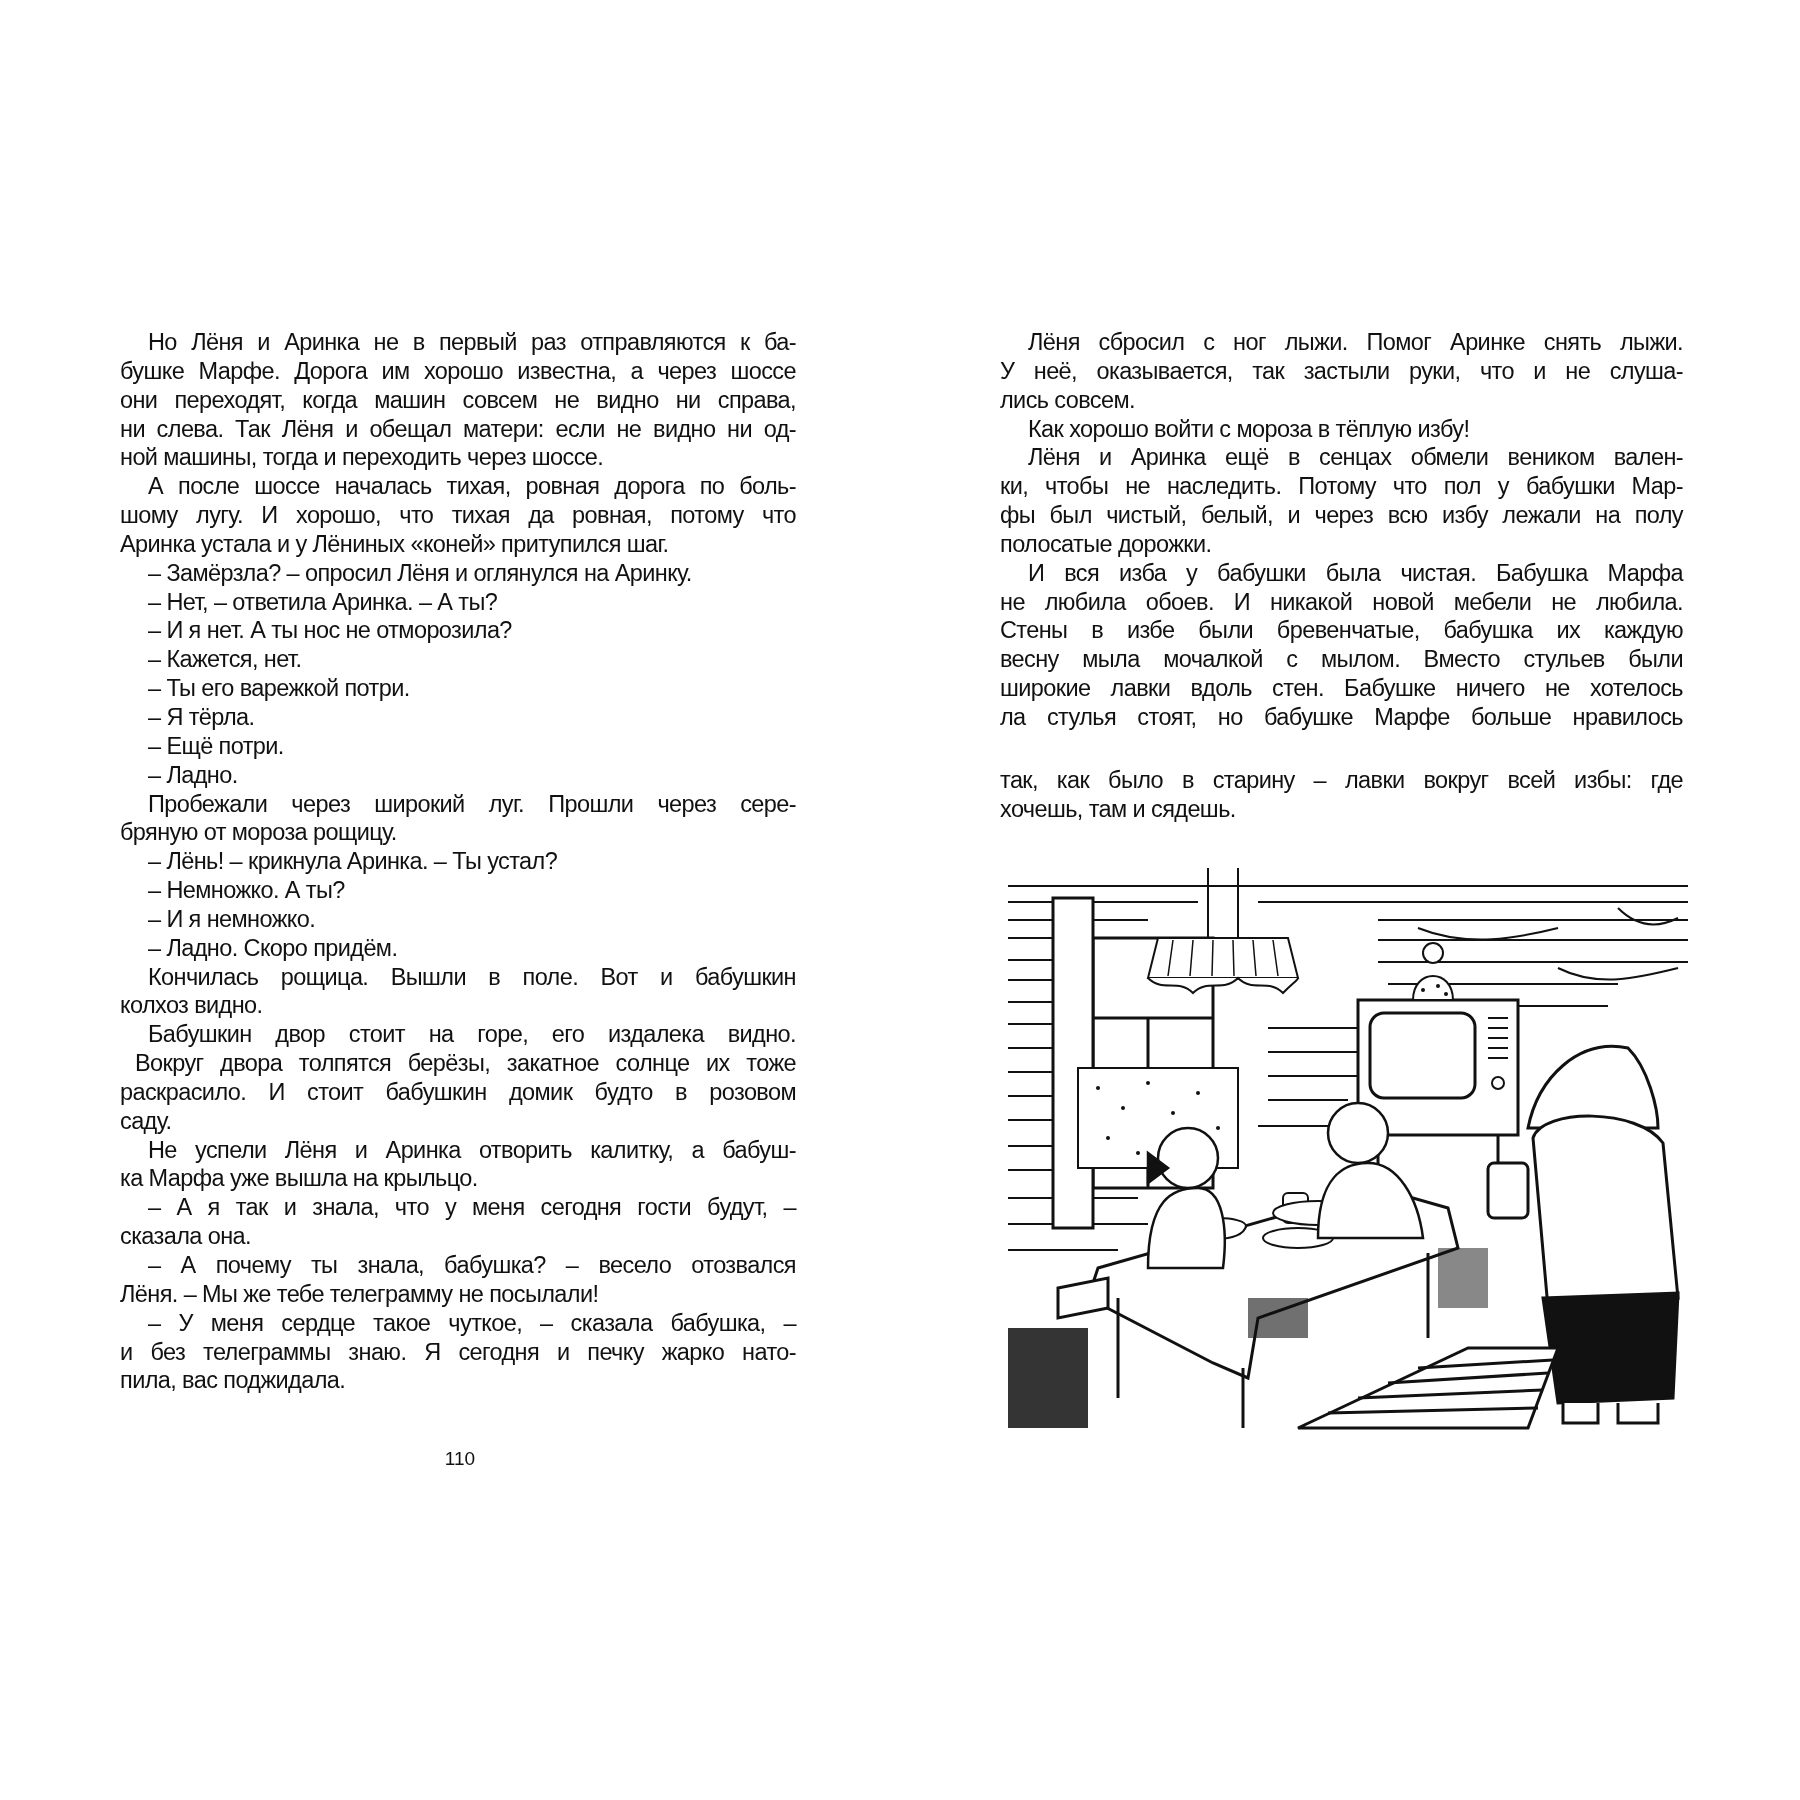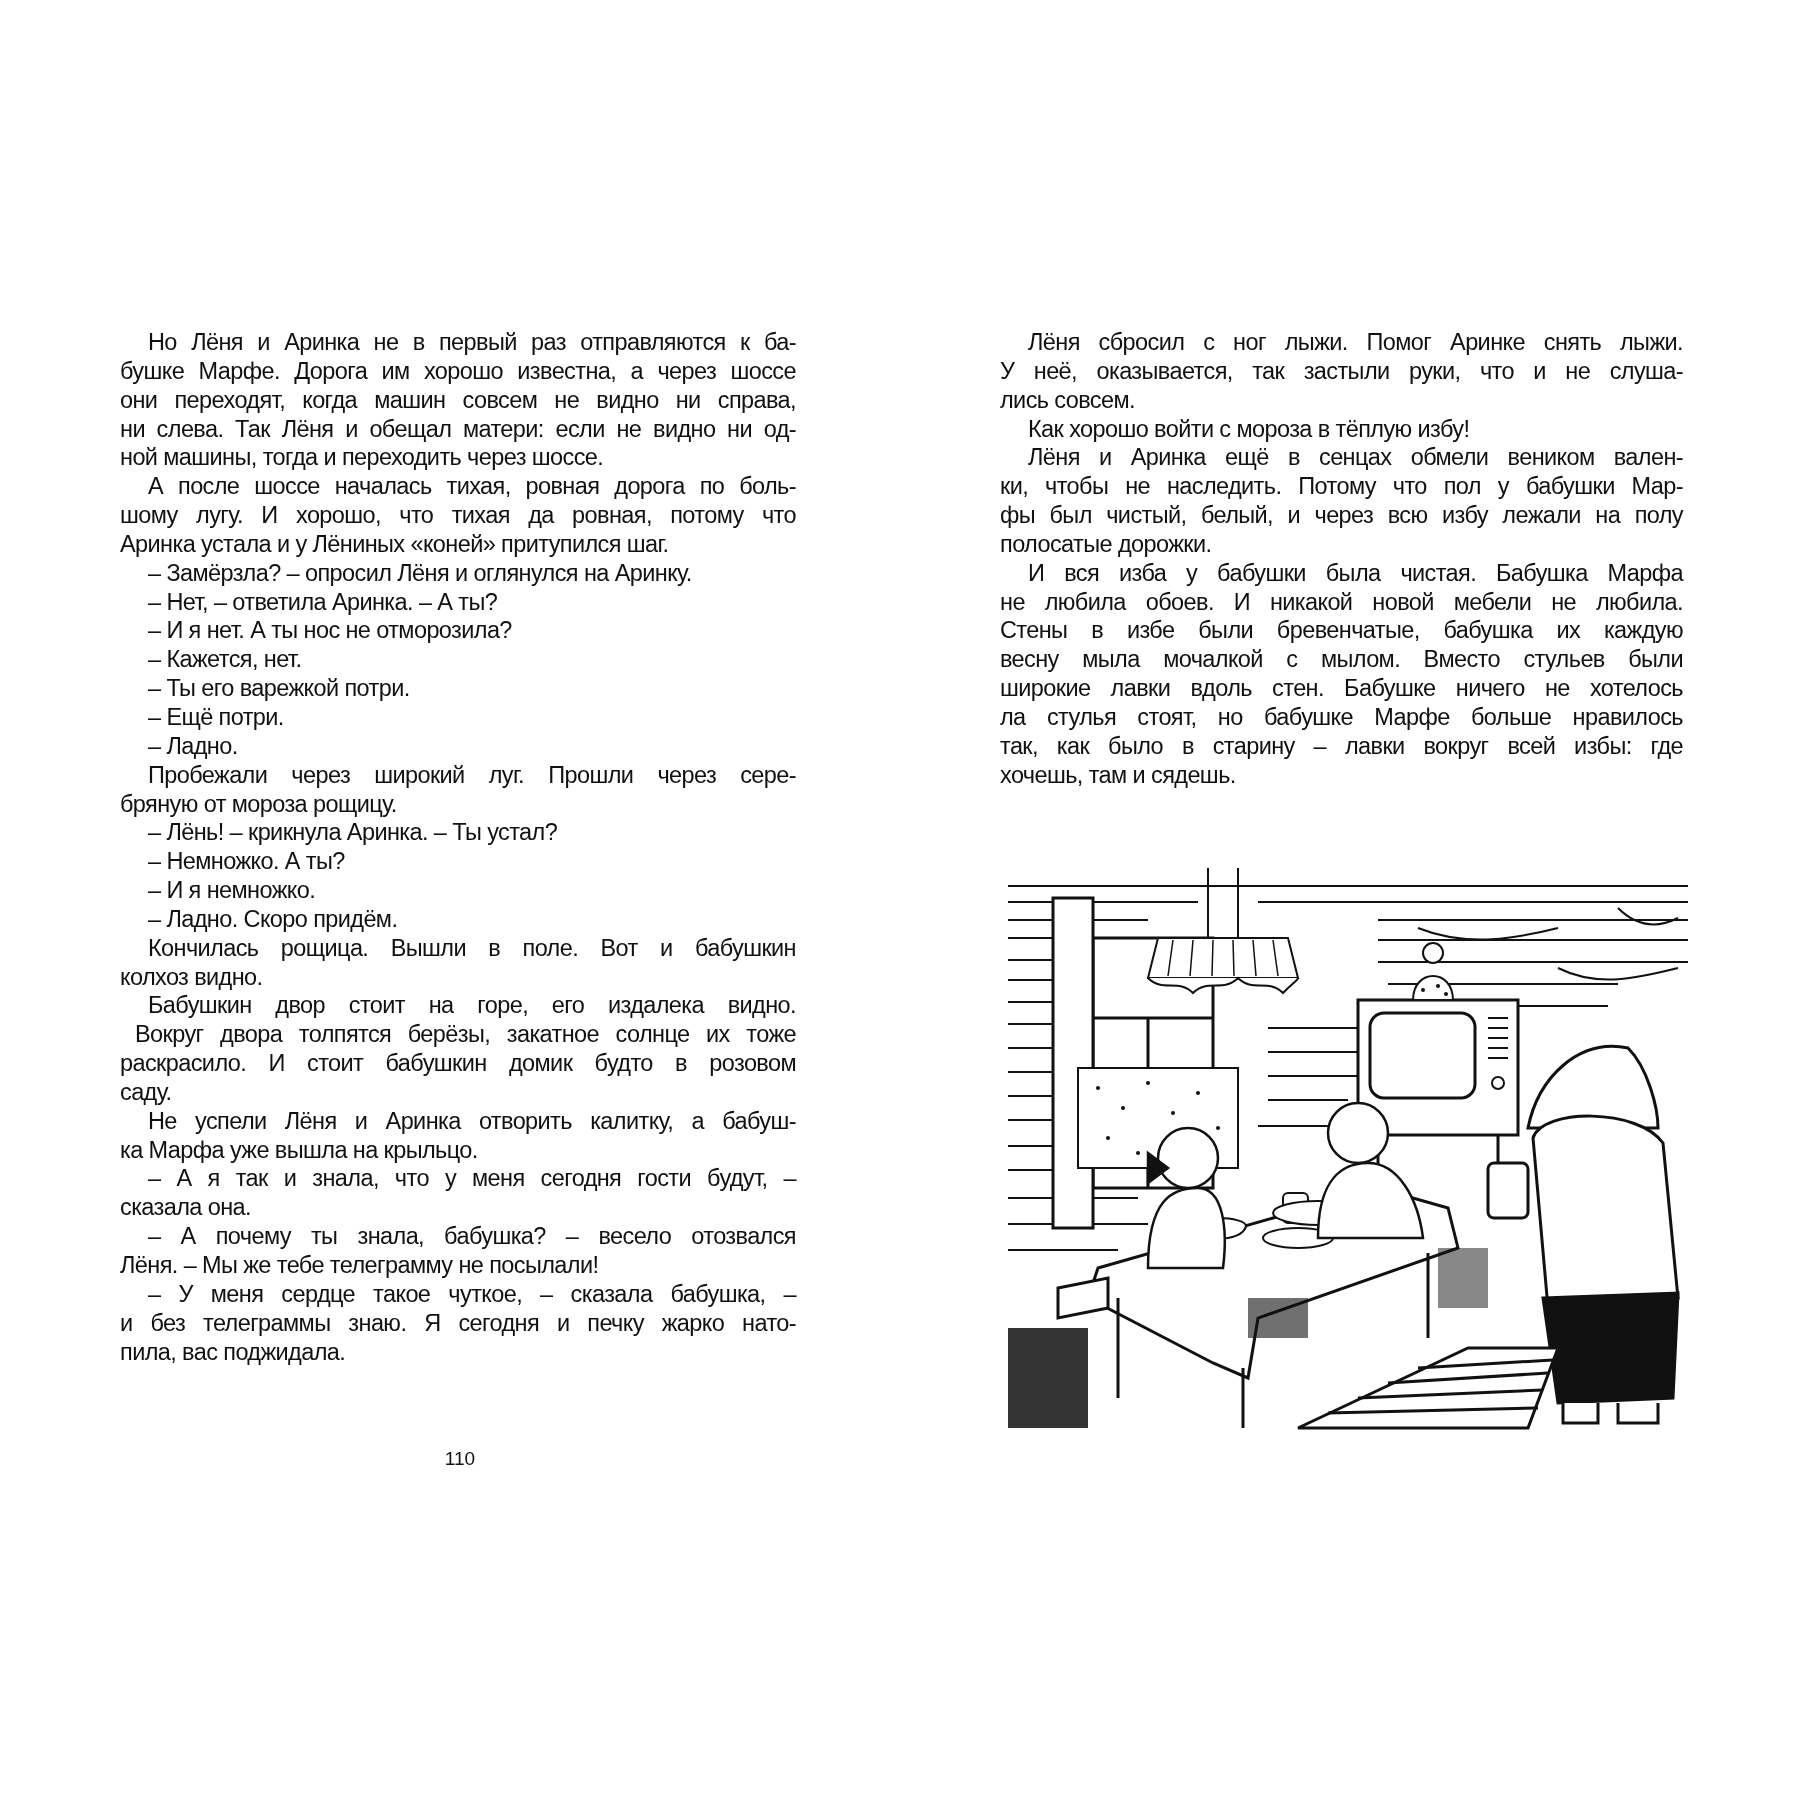--- a/index.html
+++ b/index.html
@@ -28,20 +28,21 @@
     <div class="line" style="white-space: normal;">ни слева. Так Лёня и обещал матери: если не видно ни од-</div>
     <div class="line last">ной машины, тогда и переходить через шоссе.</div>
     <div class="line indent" style="white-space: normal;">А после шоссе началась тихая, ровная дорога по боль-</div>
     <div class="line" style="white-space: normal;">шому лугу. И хорошо, что тихая да ровная, потому что</div>
     <div class="line last">Аринка устала и у Лёниных «коней» притупился шаг.</div>
     <div class="line indent last">– Замёрзла? – опросил Лёня и оглянулся на Аринку.</div>
     <div class="line indent last">– Нет, – ответила Аринка. – А ты?</div>
     <div class="line indent last">– И я нет. А ты нос не отморозила?</div>
     <div class="line indent last">– Кажется, нет.</div>
     <div class="line indent last">– Ты его варежкой потри.</div>
+    <div class="line indent last">– Я тёрла.</div>
     <div class="line indent last">– Ещё потри.</div>
     <div class="line indent last">– Ладно.</div>
     <div class="line indent" style="white-space: normal;">Пробежали через широкий луг. Прошли через сере-</div>
     <div class="line last">бряную от мороза рощицу.</div>
     <div class="line indent last">– Лёнь! – крикнула Аринка. – Ты устал?</div>
     <div class="line indent last">– Немножко. А ты?</div>
     <div class="line indent last">– И я немножко.</div>
     <div class="line indent last">– Ладно. Скоро придём.</div>
     <div class="line indent" style="white-space: normal;">Кончилась рощица. Вышли в поле. Вот и бабушкин</div>
     <div class="line last">колхоз видно.</div>
@@ -68,21 +69,21 @@
     <div class="line indent" style="white-space: normal;">Лёня и Аринка ещё в сенцах обмели веником вален-</div>
     <div class="line" style="white-space: normal;">ки, чтобы не наследить. Потому что пол у бабушки Мар-</div>
     <div class="line" style="white-space: normal;">фы был чистый, белый, и через всю избу лежали на полу</div>
     <div class="line last">полосатые дорожки.</div>
     <div class="line indent" style="white-space: normal;">И вся изба у бабушки была чистая. Бабушка Марфа</div>
     <div class="line" style="white-space: normal;">не любила обоев. И никакой новой мебели не любила.</div>
     <div class="line" style="white-space: normal;">Стены в избе были бревенчатые, бабушка их каждую</div>
     <div class="line" style="white-space: normal;">весну мыла мочалкой с мылом. Вместо стульев были</div>
     <div class="line" style="white-space: normal;">широкие лавки вдоль стен. Бабушке ничего не хотелось</div>
     <div class="line" style="white-space: normal;">ла стулья стоят, но бабушке Марфе больше нравилось</div>
-    <div class="line" style="white-space: normal;">так, как было в старину – лавки вокруг всей избы: где</div>
+    <div class="line" style="white-space: normal; margin-top: 34px;">так, как было в старину – лавки вокруг всей избы: где</div>
     <div class="line last">хочешь, там и сядешь.</div>
   </div>
 
 <div class="illustration">
   <svg viewBox="0 0 694 562" xmlns="http://www.w3.org/2000/svg">
 
     <g stroke="#111" stroke-width="2" fill="none">
       <path d="M10 18 H690 M10 34 H200 M260 34 H690 M10 52 H150 M380 52 H690 M10 70 H130 M380 72 H690 M10 92 H130 M380 94 H690 M10 112 H130 M390 116 H620 M10 134 H120 M390 138 H610 M10 156 H120 M270 160 H360 M10 180 H120 M270 184 H360 M10 204 H100 M270 208 H370 M10 228 H90 M270 232 H350 M10 252 H100 M260 258 H340 M10 278 H90 M10 302 H120 M10 330 H140 M10 356 H150 M10 382 H120"></path>
       <path d="M620 40 C640 60 660 60 680 50 M560 100 C600 120 640 110 680 100 M420 60 C470 80 520 70 560 60"></path>
     </g>

